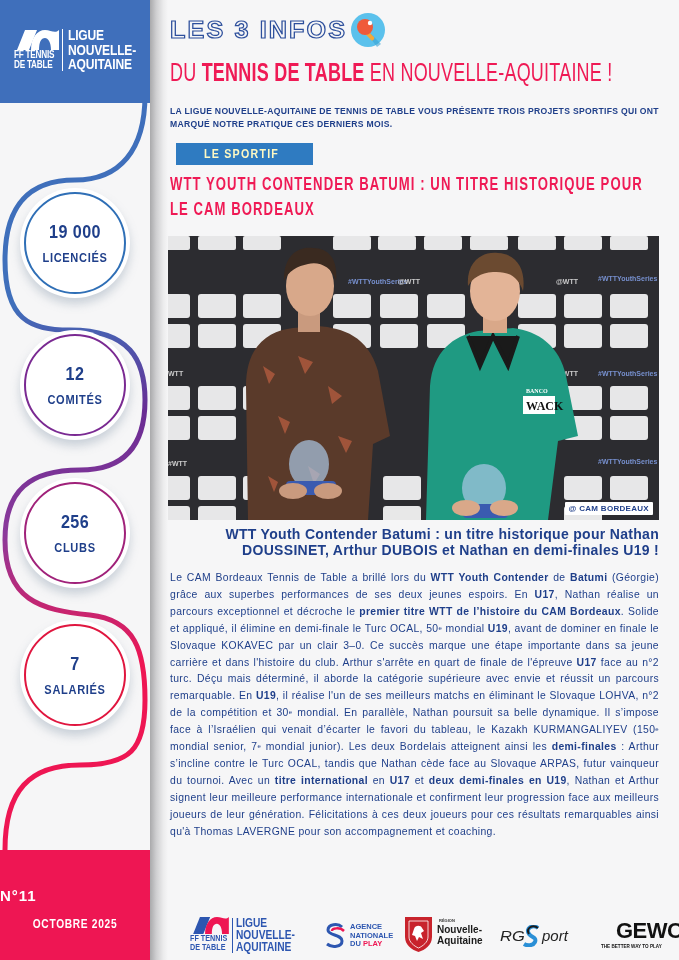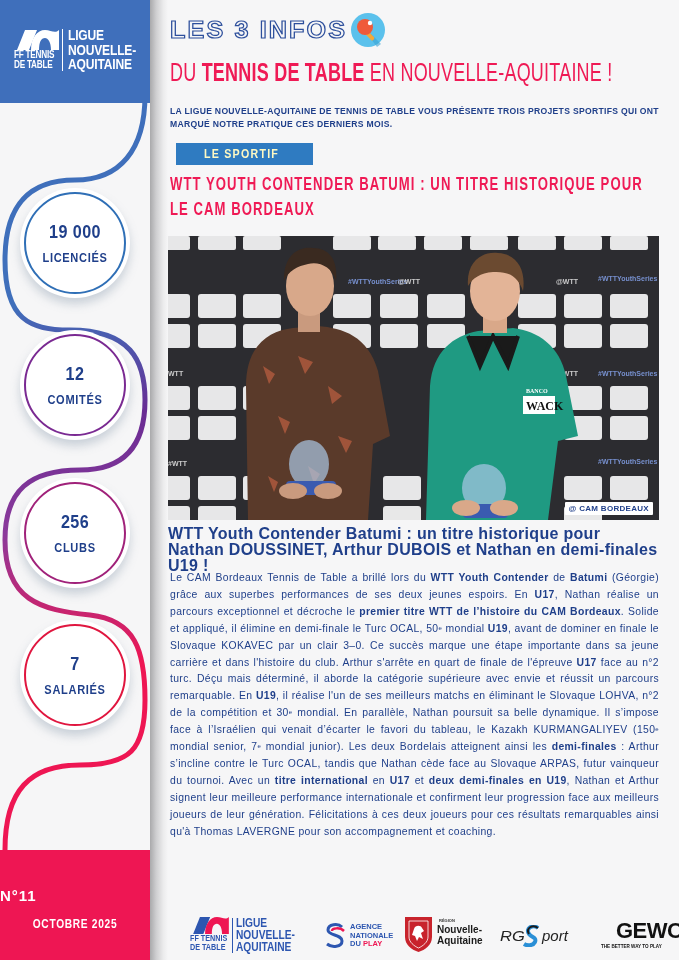--- a/index.html
+++ b/index.html
@@ -47,22 +47,22 @@
     font-size: 8.6px; line-height: 13px; letter-spacing: 0.3px; }
   .section-tag { position: absolute; left: 8px; top: 143px; width: 137px; height: 22px; background: #2f7bc1;
     color: #fef9c3; font-weight: bold; font-size: 13px; letter-spacing: 1.5px; padding-left: 28px; line-height: 22px; }
   .section-tag span { display: inline-block; transform: scaleX(0.82); transform-origin: left center; }
   .art-title { position: absolute; left: 2px; top: 172px; width: 640px; color: #ef1a55; font-weight: bold;
     font-size: 17.5px; line-height: 25px; letter-spacing: 1.4px; transform: scaleX(0.75); transform-origin: left top; }
 
   .photo { position: absolute; left: 0; top: 236px; width: 491px; height: 284px; overflow: hidden; background: #2d2d31; }
   .photo-credit { position: absolute; right: 6px; bottom: 5px; background: #fff; color: #1f3f8a; font-weight: bold;
     font-size: 8px; padding: 2px 4px; border-radius: 1px; letter-spacing: 0.3px; }
-  .caption { position: absolute; left: 0; top: 526px; width: 491px; text-align: left; color: #1f3f8a; font-weight: bold;
-    font-size: 16px; line-height: 16px; letter-spacing: 0.3px; }
+  .caption { position: absolute; left: 0; top: 526px; width: 491px; text-align: right; color: #1f3f8a; font-weight: bold;
+    font-size: 14px; line-height: 16px; letter-spacing: 0.3px; }
 
   .body-text { position: absolute; left: 2px; top: 570px; width: 489px; color: #1f3f8a; font-size: 10.4px;
     line-height: 16.9px; text-align: justify; letter-spacing: 0.35px; }
   .body-text b { font-weight: bold; }
   .body-text sup { font-size: 6px; vertical-align: top; position: relative; top: -1px; }
 
   .sponsors { position: absolute; left: 168px; top: 913px; width: 511px; height: 47px; }
   .sp { position: absolute; top: 0; }
 </style>
 </head>

